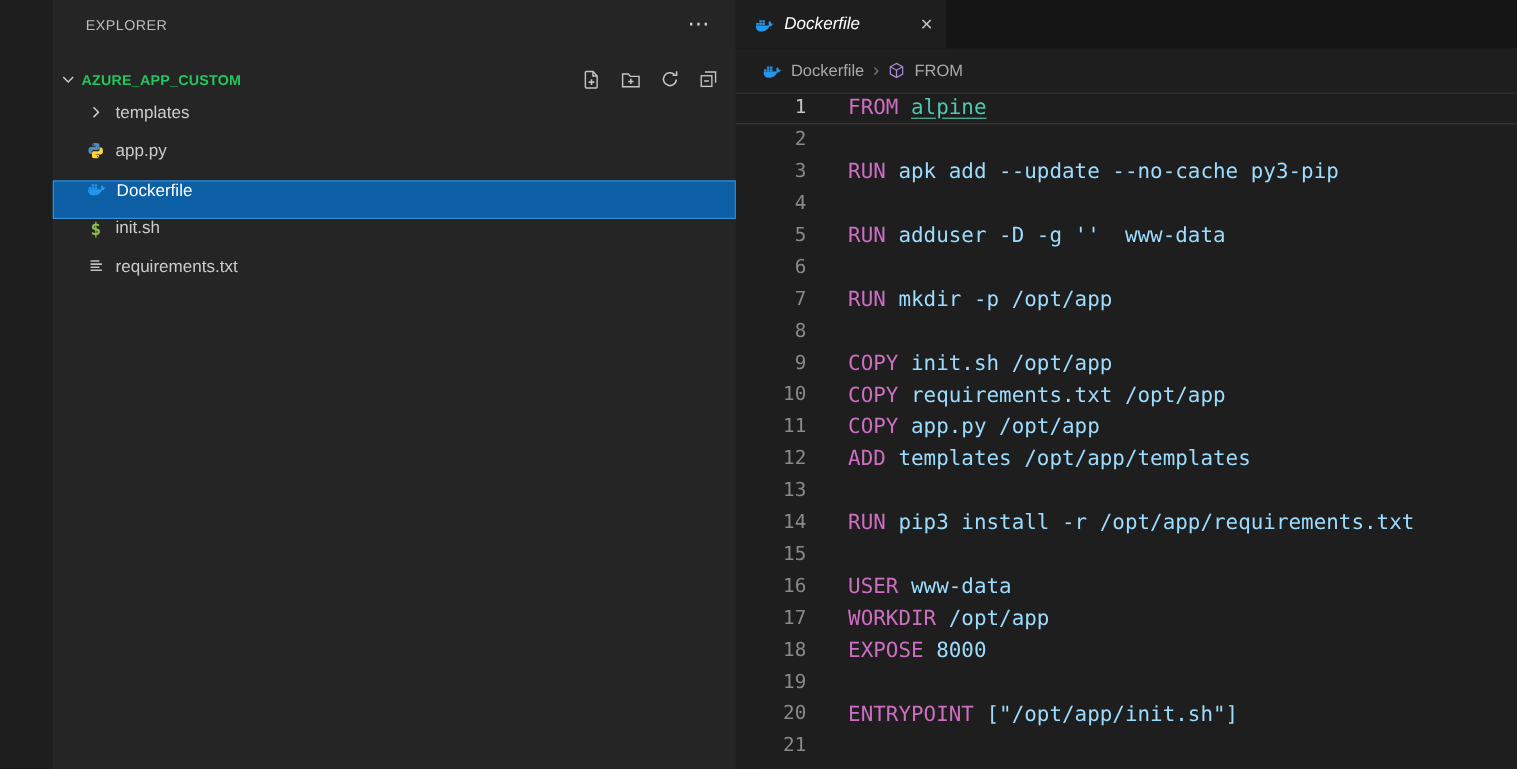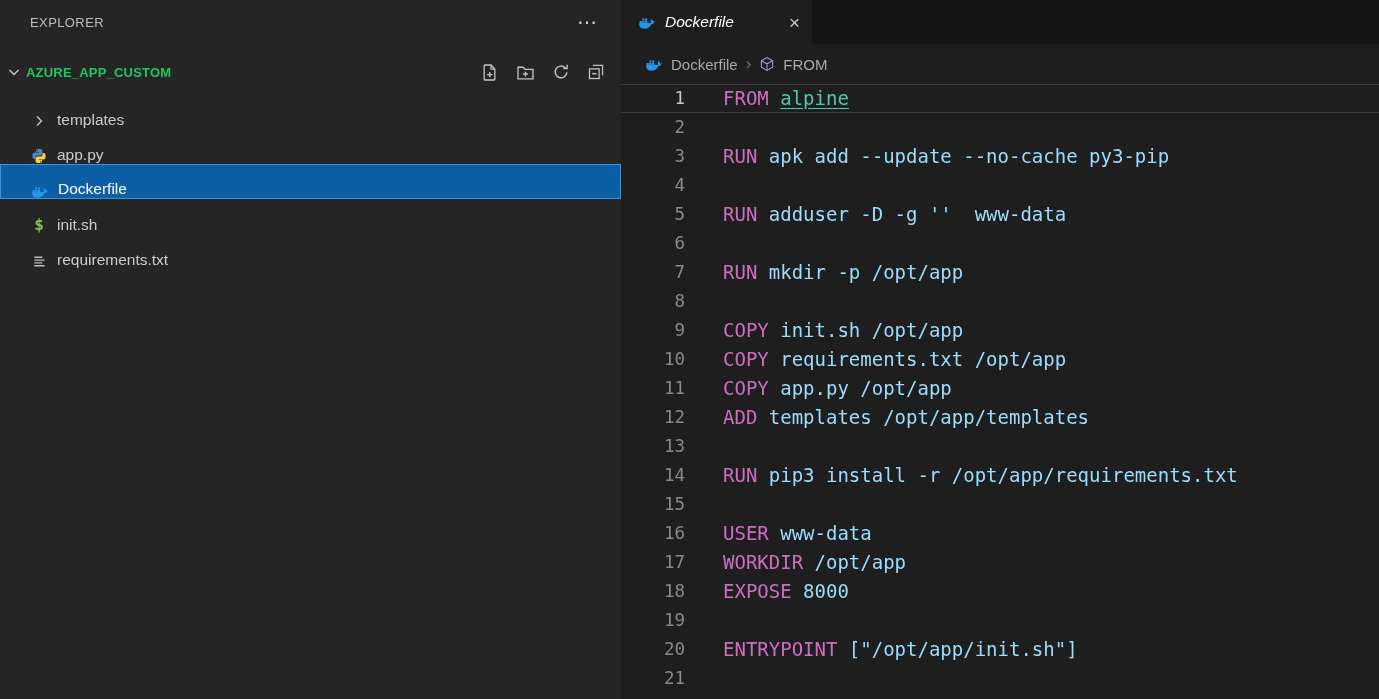--- a/index.html
+++ b/index.html
@@ -1,30 +1,30 @@
 <!DOCTYPE html>
 <html style="--sidebar-bg: #252526; --editor-bg: #1e1e1e; --tabstrip-bg: #151515; --selection-bg: #0c5fa5; --selection-border: #3a93e0; --keyword: #cd6ec2; --argument: #9cdcfe; --image-name: #4ec9b0; --line-number: #8a8a8a; --line-number-active: #c6c6c6; --current-line-border: #3c3c3c; --docker-blue: #2496ed; --python-blue: #4b8bbe; --python-yellow: #ffd43b; --shell-green: #8dc149; --symbol-purple: #a98fd9; --ui-text: #cccccc;"><head>
 <meta charset="utf-8">
 <style>
   html,body { margin:0; padding:0; background:#000; }
   .app { width:1379px; height:699px; display:flex; overflow:hidden; position:relative;
          font-family:"Liberation Sans",sans-serif; background:var(--editor-bg,#1e1e1e); }
 
   
-  .sidebar { width:621px; flex:none; background:var(--sidebar-bg,#252526); color:var(--ui-text,#ccc); }
+  .sidebar { width:621px; flex:none; background:var(--sidebar-bg,#252526); color:var(--ui-text,#ccc);margin-left:48px; }
   .sb-header { display:flex; align-items:center; justify-content:space-between; height:44px; padding:0 24px 0 30px; }
   .sb-title { font-size:13px; letter-spacing:.4px; color:#bdbdbd; }
   .more { font-size:20px; color:#d0d0d0; line-height:1; cursor:pointer; }
   .sb-section { display:flex; align-items:center; height:36px; padding-left:6px; margin-top:10px; }
   .chev { display:flex; align-items:center; }
   .sec-name { font-weight:700; font-size:13px; color:#22c55e; margin-left:4px; letter-spacing:.2px; }
   .sec-actions { margin-left:auto; display:flex; align-items:center; gap:17px; padding-right:16px; }
   .sec-actions > span { display:flex; cursor:pointer; }
   .tree { margin-top:4px; }
-  .tree-row { display:flex; align-items:flex-end; height:35px; padding-left:28px; font-size:15.5px;
+  .tree-row { display:flex; align-items:flex-start; height:35px; padding-left:28px; font-size:15.5px;
               color:#cccccc; cursor:pointer; box-sizing:border-box; }
   .tree-row.selected { background:var(--selection-bg); border:1px solid var(--selection-border); color:#fff; }
   .tree-icon { width:22px; margin-right:7px; flex:none; display:flex; justify-content:center; align-items:center; }
   .tree-label { white-space:pre; }
   .shell-glyph { color:var(--shell-green); font-weight:700; font-size:16px; font-family:"DejaVu Sans Mono",monospace; }
 
   
   .editor-col { flex:1; min-width:0; display:flex; flex-direction:column; background:var(--editor-bg); }
   .tabbar { height:44px; flex:none; background:var(--tabstrip-bg); display:flex; }
   .tab { width:191px; box-sizing:border-box; background:var(--editor-bg); display:flex; align-items:center;

